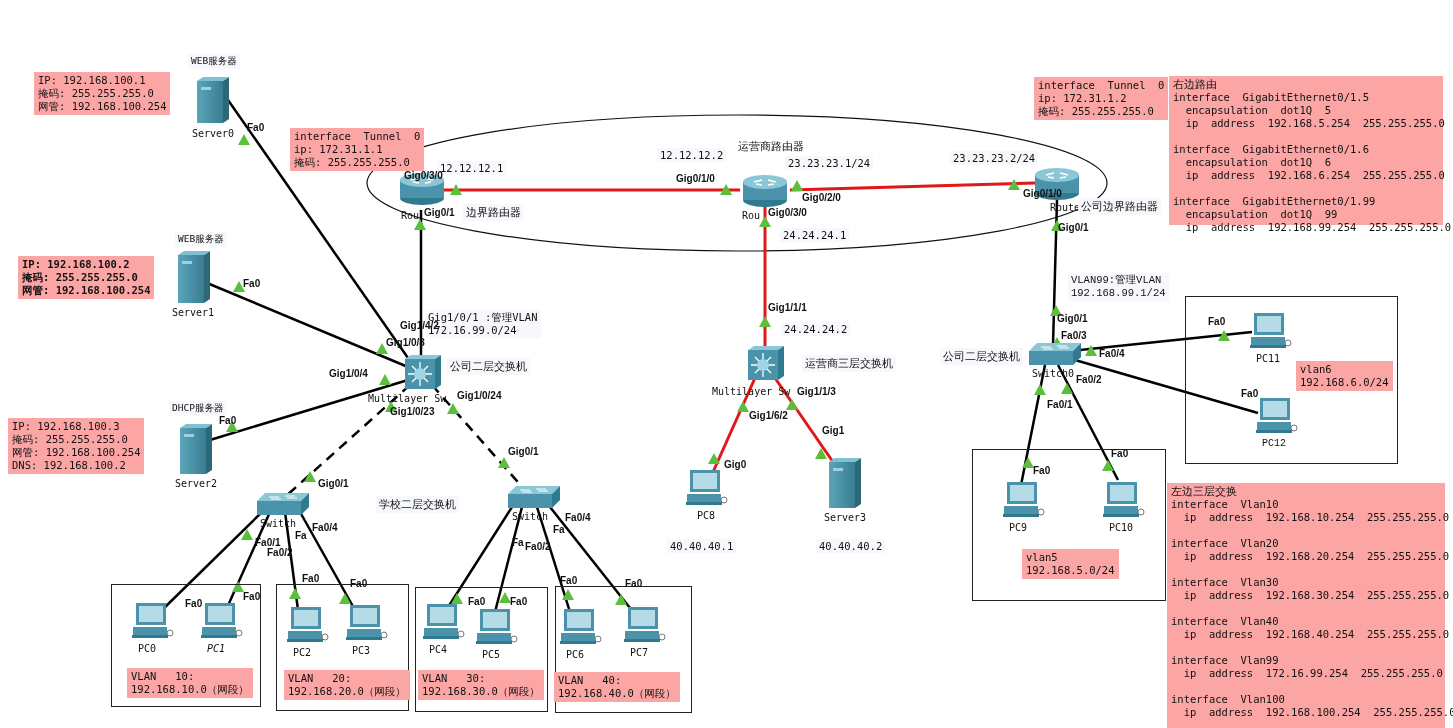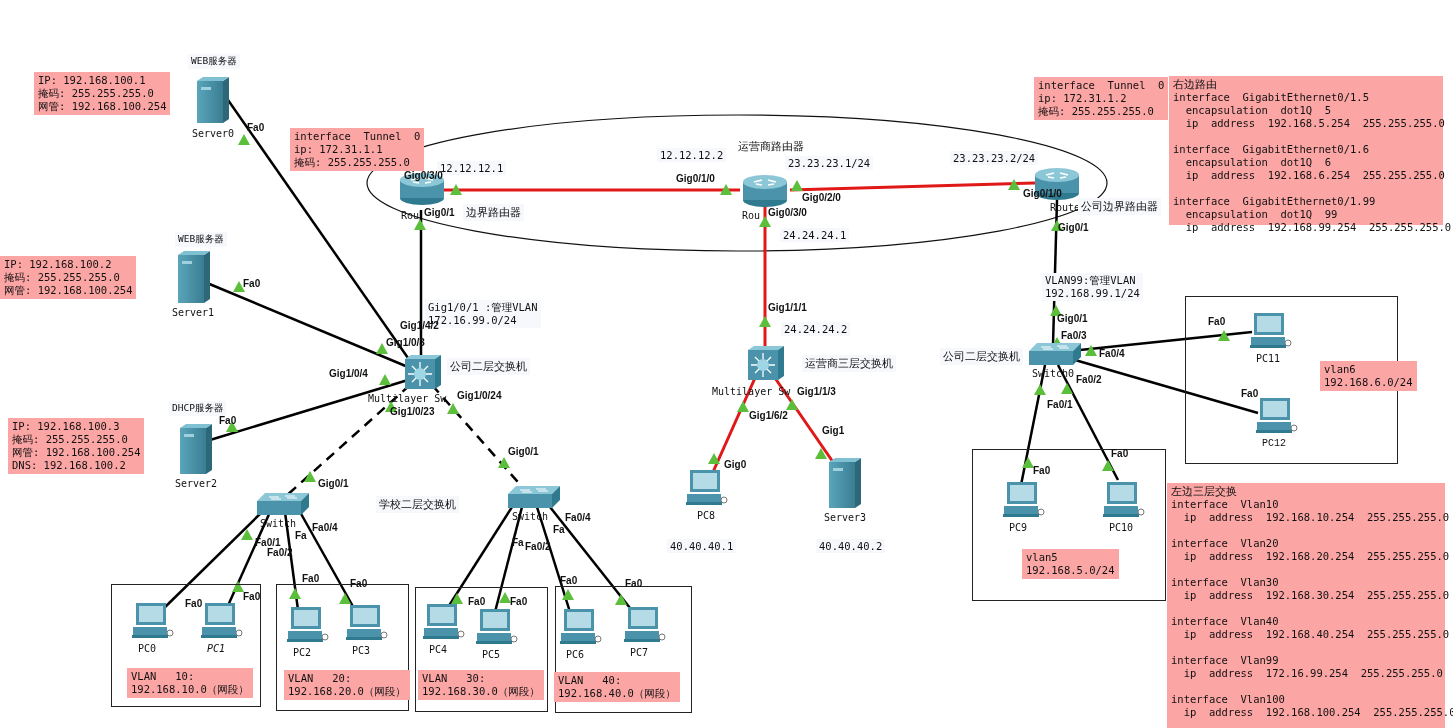--- a/index.html
+++ b/index.html
@@ -100,21 +100,21 @@
 <div class="vbox" style="left:111px;top:584px;width:148px;height:121px;"></div>
 <div class="vbox" style="left:276px;top:584px;width:131px;height:125px;"></div>
 <div class="vbox" style="left:415px;top:587px;width:131px;height:123px;"></div>
 <div class="vbox" style="left:555px;top:586px;width:135px;height:125px;"></div>
 <div class="vbox" style="left:972px;top:449px;width:192px;height:150px;"></div>
 <div class="vbox" style="left:1185px;top:296px;width:211px;height:166px;"></div>
 
 <div class="note" style="left:34px;top:72px;"><span>IP: 192.168.100.1</span>
 <span>掩码: 255.255.255.0</span>
 <span>网管: 192.168.100.254</span></div>
-<div class="note" style="left:0;top:256px;"><span>IP: 192.168.100.2</span>
+<div class="note" style="left:18px;top:256px;font-weight:bold;"><span>IP: 192.168.100.2</span>
 <span>掩码: 255.255.255.0</span>
 <span>网管: 192.168.100.254</span></div>
 <div class="note" style="left:8px;top:418px;"><span>IP: 192.168.100.3</span>
 <span>掩码: 255.255.255.0</span>
 <span>网管: 192.168.100.254</span>
 <span>DNS: 192.168.100.2</span></div>
 
 <div class="note" style="left:290px;top:128px;"><span>interface  Tunnel  0</span>
 <span>ip: 172.31.1.1</span>
 <span>掩码: 255.255.255.0</span></div>
@@ -215,21 +215,21 @@
       <ellipse cx="23" cy="26" rx="22" ry="7" fill="#2f7a8f"></ellipse>
       <rect x="1" y="8" width="44" height="18" fill="#4a93aa"></rect>
       <ellipse cx="23" cy="8" rx="22" ry="7" fill="#8cc7d7"></ellipse>
       <path d="M12 8 l8 -2 M26 6 l8 2 M14 10 l6 1 M26 11 l6 -1" stroke="#fff" stroke-width="1.5"></path>
     </svg></div>
 <div class="port" style="left:1023px;top:188px;">Gig0/1/0</div>
 <div class="devname" style="left:1050px;top:202px;">Router2</div>
 <div class="lbl bg cn" style="left:1078px;top:198px;">公司边界路由器</div>
 <div class="port" style="left:1058px;top:222px;">Gig0/1</div>
 
-<div class="lbl bg" style="left:425px;top:300px;line-height:13px;"><span>Gig1/0/1 :管理VLAN</span><br><span>172.16.99.0/24</span></div>
+<div class="lbl bg" style="left:425px;top:310px;line-height:13px;"><span>Gig1/0/1 :管理VLAN</span><br><span>172.16.99.0/24</span></div>
 <div class="port" style="left:400px;top:320px;">Gig1/4/2</div>
 <div class="port" style="left:386px;top:337px;">Gig1/0/3</div>
 <div class="port" style="left:329px;top:368px;">Gig1/0/4</div>
 <div class="dev" style="left:405px;top:355px;"><svg width="36" height="34">
       <rect x="0" y="4" width="30" height="30" fill="#4a93aa"></rect>
       <polygon points="0,4 6,0 36,0 30,4" fill="#8cc7d7"></polygon>
       <polygon points="30,4 36,0 36,30 30,34" fill="#2f7a8f"></polygon>
       <circle cx="15" cy="19" r="6" fill="#9fd6e6"></circle>
       <path d="M15 7 v6 M15 25 v6 M3 19 h6 M21 19 h6 M7 11 l4 4 M23 11 l-4 4 M7 27 l4 -4 M23 27 l-4 -4" stroke="#fff" stroke-width="1.3"></path>
     </svg></div>
@@ -374,21 +374,21 @@
 <div class="lbl bg" style="left:667px;top:539px;">40.40.40.1</div>
 <div class="dev" style="left:829px;top:458px;"><svg width="32" height="50">
       <rect x="0" y="4" width="26" height="46" fill="url(#srvg)"></rect>
       <polygon points="26,4 32,0 32,46 26,50" fill="#2d6878"></polygon>
       <polygon points="0,4 6,0 32,0 26,4" fill="#7fc0d2"></polygon>
       <rect x="4" y="10" width="10" height="3" fill="#9fd0de"></rect>
     </svg></div>
 <div class="devname" style="left:824px;top:512px;">Server3</div>
 <div class="lbl bg" style="left:816px;top:539px;">40.40.40.2</div>
 
-<div class="lbl bg" style="left:1042px;top:273px;line-height:13px;"><span>VLAN99:管理VLAN</span><br><span>192.168.99.1/24</span></div>
+<div class="lbl bg" style="left:1068px;top:273px;line-height:13px;font-family:Liberation Mono, monospace;"><span>VLAN99:管理VLAN</span><br><span>192.168.99.1/24</span></div>
 <div class="port" style="left:1057px;top:313px;">Gig0/1</div>
 <div class="port" style="left:1061px;top:330px;">Fa0/3</div>
 <div class="lbl bg cn" style="left:940px;top:348px;">公司二层交换机</div>
 <div class="dev" style="left:1029px;top:343px;"><svg width="52" height="22">
       <polygon points="0,8 8,0 52,0 44,8" fill="#8cc7d7"></polygon>
       <rect x="0" y="8" width="44" height="14" fill="#4a93aa"></rect>
       <polygon points="44,8 52,0 52,14 44,22" fill="#2f7a8f"></polygon>
       <path d="M12 4 h10 M28 3 h10 M14 6 h10 M30 5 h10" stroke="#fff" stroke-width="1"></path>
     </svg></div>
 <div class="port" style="left:1099px;top:348px;">Fa0/4</div>
@@ -428,15 +428,15 @@
         <rect x="4" y="0" width="30" height="22" fill="#4a93aa"></rect>
         <rect x="7" y="3" width="24" height="16" fill="#b5dbe6"></rect>
         <rect x="1" y="24" width="34" height="8" fill="#4a93aa"></rect>
         <rect x="0" y="32" width="36" height="3" fill="#2f7a8f"></rect>
         <circle cx="38" cy="30" r="3" fill="none" stroke="#777"></circle>
       </svg></div>
     <div class="devname" style="left: 1262px; top: 438px; font-family: Liberation Mono, monospace;">PC12</div>
     <div class="port" style="left: 1241px; top: 388px;">Fa0</div>
     <div class="note" style="left: 1022px; top: 549px;"><span>vlan5</span>
 <span>192.168.5.0/24</span></div>
-    <div class="note" style="left: 1296px; top: 361px; margin-left: 24px;"><span>vlan6</span>
+    <div class="note" style="left: 1296px; top: 361px;"><span>vlan6</span>
 <span>192.168.6.0/24</span></div>
   </div>
 
 </body></html>

